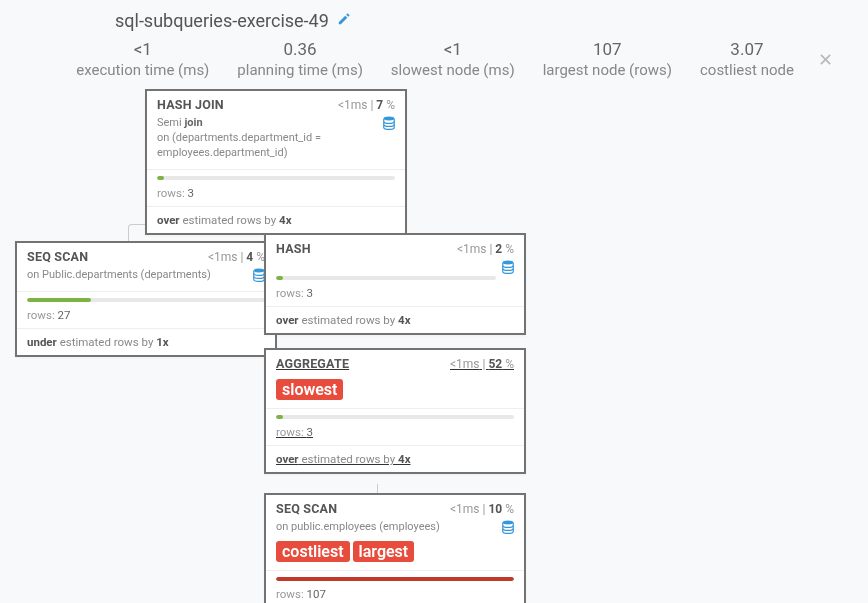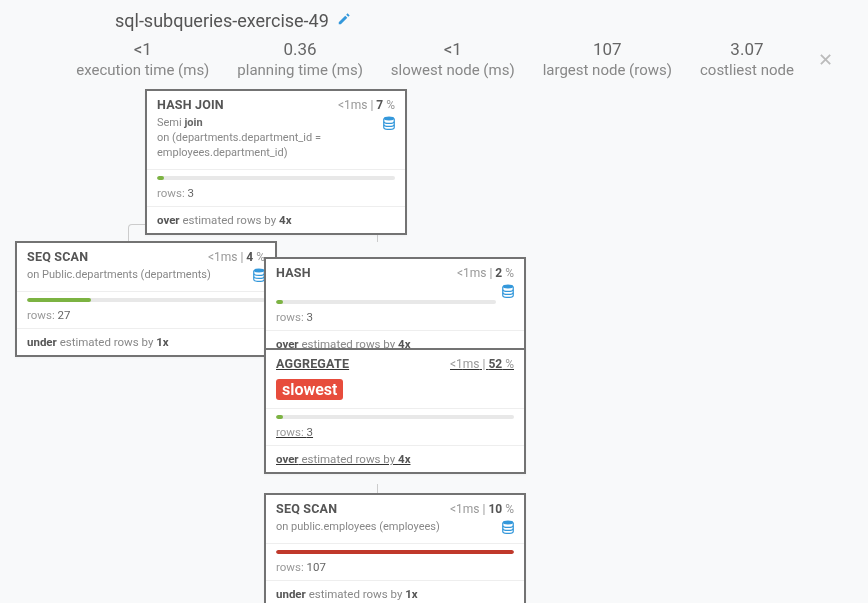--- a/index.html
+++ b/index.html
@@ -117,21 +117,21 @@
         <span>on </span><span>Public.departments (departments)</span>
       </div>
       <div class="sep"></div>
       <div class="bar-wrap">
           <div class="bar-fill bar-green" style="width: 27%;"></div>
         </div>
       <div class="rows-row"><span>rows: </span><span class="nval">27</span></div>
       <div class="est-row"><b>under</b><span> estimated rows by </span><b>1x</b></div>
     </div>
 
-    <div class="node" style="left:249px; top:168px;">
+    <div class="node" style="left:249px; top:144px;">
       <div class="node-hdr">
         <span class="node-name">HASH</span>
         <span class="node-meta"><span>&lt;1</span><span>ms</span><span> | </span><b>2</b><span> %</span></span>
       </div>
       <div class="node-body" style="min-height:16px;">
         <span class="db-icon"><svg viewBox="0 0 16 18" fill="#3498db">
               <ellipse cx="8" cy="3" rx="7" ry="2.6"></ellipse>
               <path d="M1 3v4c0 1.4 3.1 2.6 7 2.6s7-1.2 7-2.6V3" fill="none" stroke="#3498db" stroke-width="1.6"></path>
               <path d="M1 7v4c0 1.4 3.1 2.6 7 2.6s7-1.2 7-2.6V7" fill="none" stroke="#3498db" stroke-width="1.6"></path>
               <path d="M1 11v4c0 1.4 3.1 2.6 7 2.6s7-1.2 7-2.6v-4" fill="none" stroke="#3498db" stroke-width="1.6"></path>
@@ -165,20 +165,23 @@
       </div>
       <div class="node-body">
         <span class="db-icon"><svg viewBox="0 0 16 18" fill="#3498db">
               <ellipse cx="8" cy="3" rx="7" ry="2.6"></ellipse>
               <path d="M1 3v4c0 1.4 3.1 2.6 7 2.6s7-1.2 7-2.6V3" fill="none" stroke="#3498db" stroke-width="1.6"></path>
               <path d="M1 7v4c0 1.4 3.1 2.6 7 2.6s7-1.2 7-2.6V7" fill="none" stroke="#3498db" stroke-width="1.6"></path>
               <path d="M1 11v4c0 1.4 3.1 2.6 7 2.6s7-1.2 7-2.6v-4" fill="none" stroke="#3498db" stroke-width="1.6"></path>
             </svg></span>
         <span>on </span><span>public.employees (employees)</span>
       </div>
+      <div class="badge-row">
+        <span class="badge">costliest</span><span class="badge">largest</span>
+      </div>
       <div class="sep"></div>
       <div class="bar-wrap">
           <div class="bar-fill bar-red" style="width: 100%;"></div>
         </div>
       <div class="rows-row"><span>rows: </span><span class="nval">107</span></div>
       <div class="est-row"><b>under</b><span> estimated rows by </span><b>1x</b></div>
     </div>
 
   </div>
 </div>

